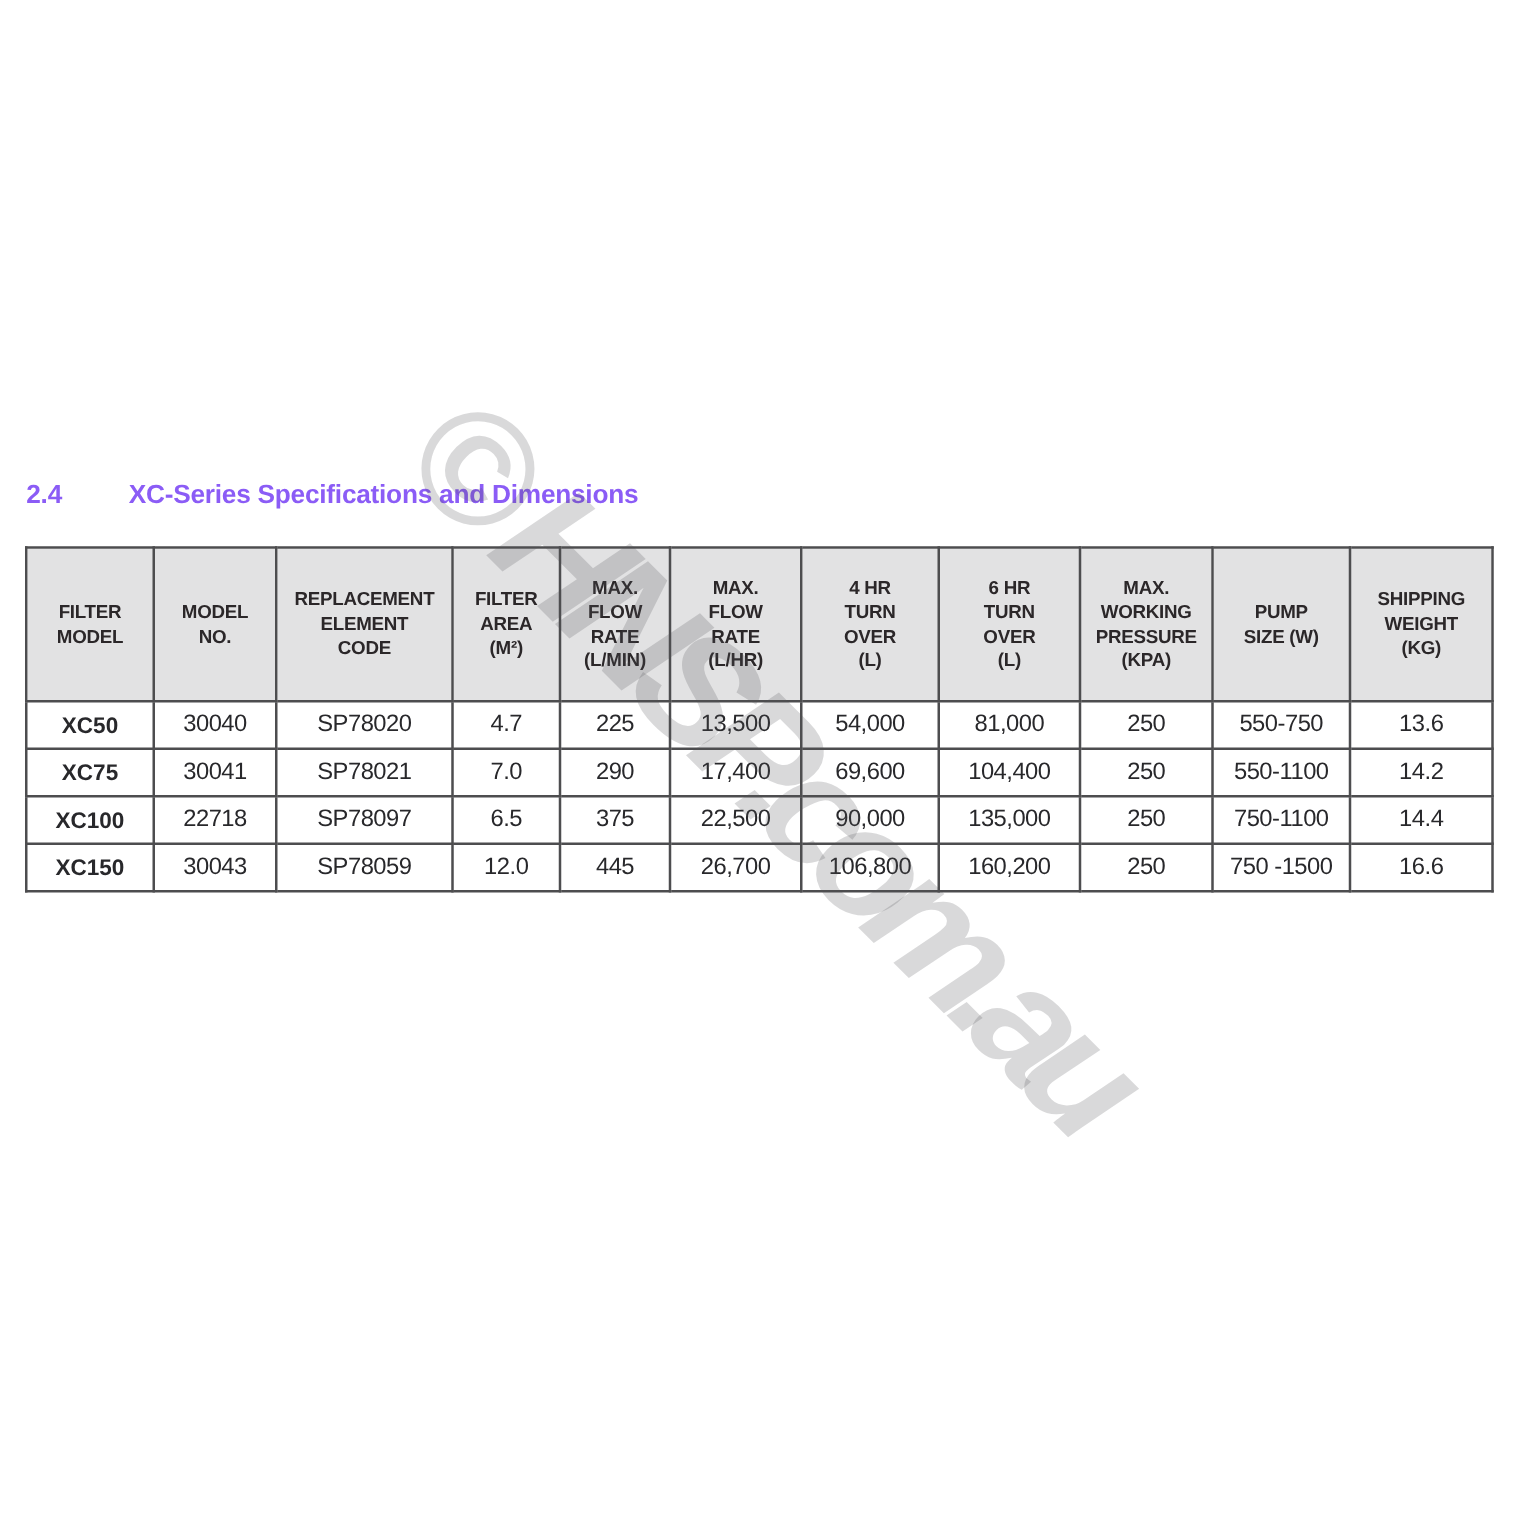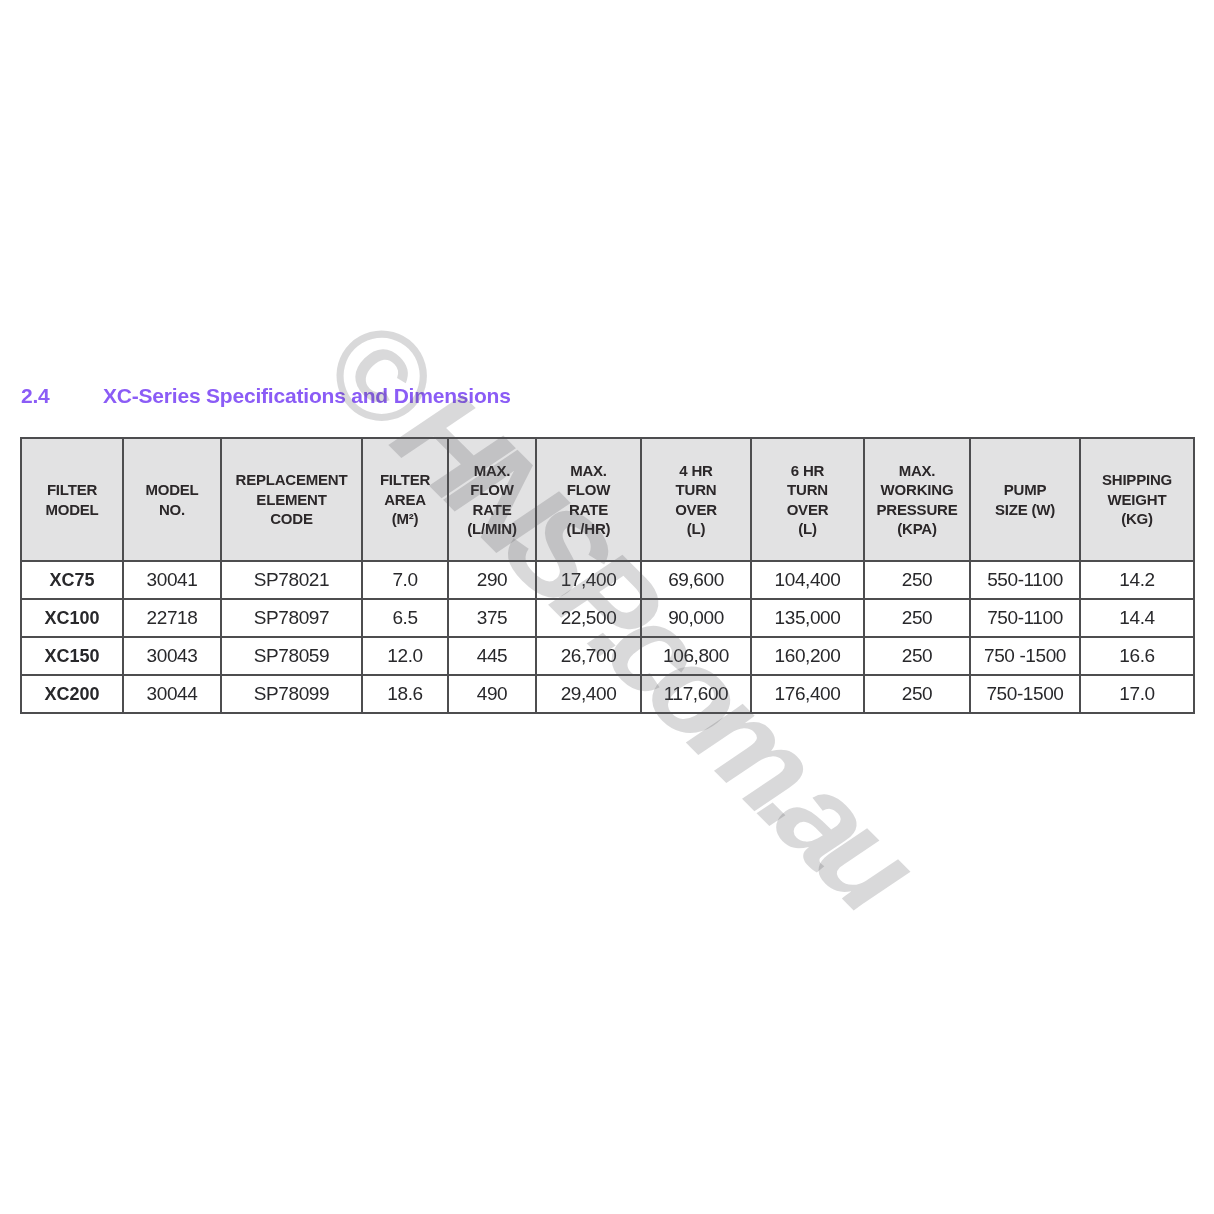--- a/index.html
+++ b/index.html
@@ -149,20 +149,33 @@
 (KPA)</th>
           <th>PUMP
 SIZE (W)</th>
           <th>SHIPPING
 WEIGHT
 (KG)</th>
         </tr>
     </thead>
     <tbody id="spec-body">
         <tr>
+          <td class="first-col">XC50</td>
+          <td>30040</td>
+          <td>SP78020</td>
+          <td>4.7</td>
+          <td>225</td>
+          <td>13,500</td>
+          <td>54,000</td>
+          <td>81,000</td>
+          <td>250</td>
+          <td>550-750</td>
+          <td>13.6</td>
+        </tr>
+        <tr>
           <td class="first-col">XC75</td>
           <td>30041</td>
           <td>SP78021</td>
           <td>7.0</td>
           <td>290</td>
           <td>17,400</td>
           <td>69,600</td>
           <td>104,400</td>
           <td>250</td>
           <td>550-1100</td>
@@ -187,29 +200,16 @@
           <td>SP78059</td>
           <td>12.0</td>
           <td>445</td>
           <td>26,700</td>
           <td>106,800</td>
           <td>160,200</td>
           <td>250</td>
           <td>750 -1500</td>
           <td>16.6</td>
         </tr>
-        <tr>
-          <td class="first-col">XC200</td>
-          <td>30044</td>
-          <td>SP78099</td>
-          <td>18.6</td>
-          <td>490</td>
-          <td>29,400</td>
-          <td>117,600</td>
-          <td>176,400</td>
-          <td>250</td>
-          <td>750-1500</td>
-          <td>17.0</td>
-        </tr>
       </tbody>
   </table>
 
 </div>
 
 </body></html>

